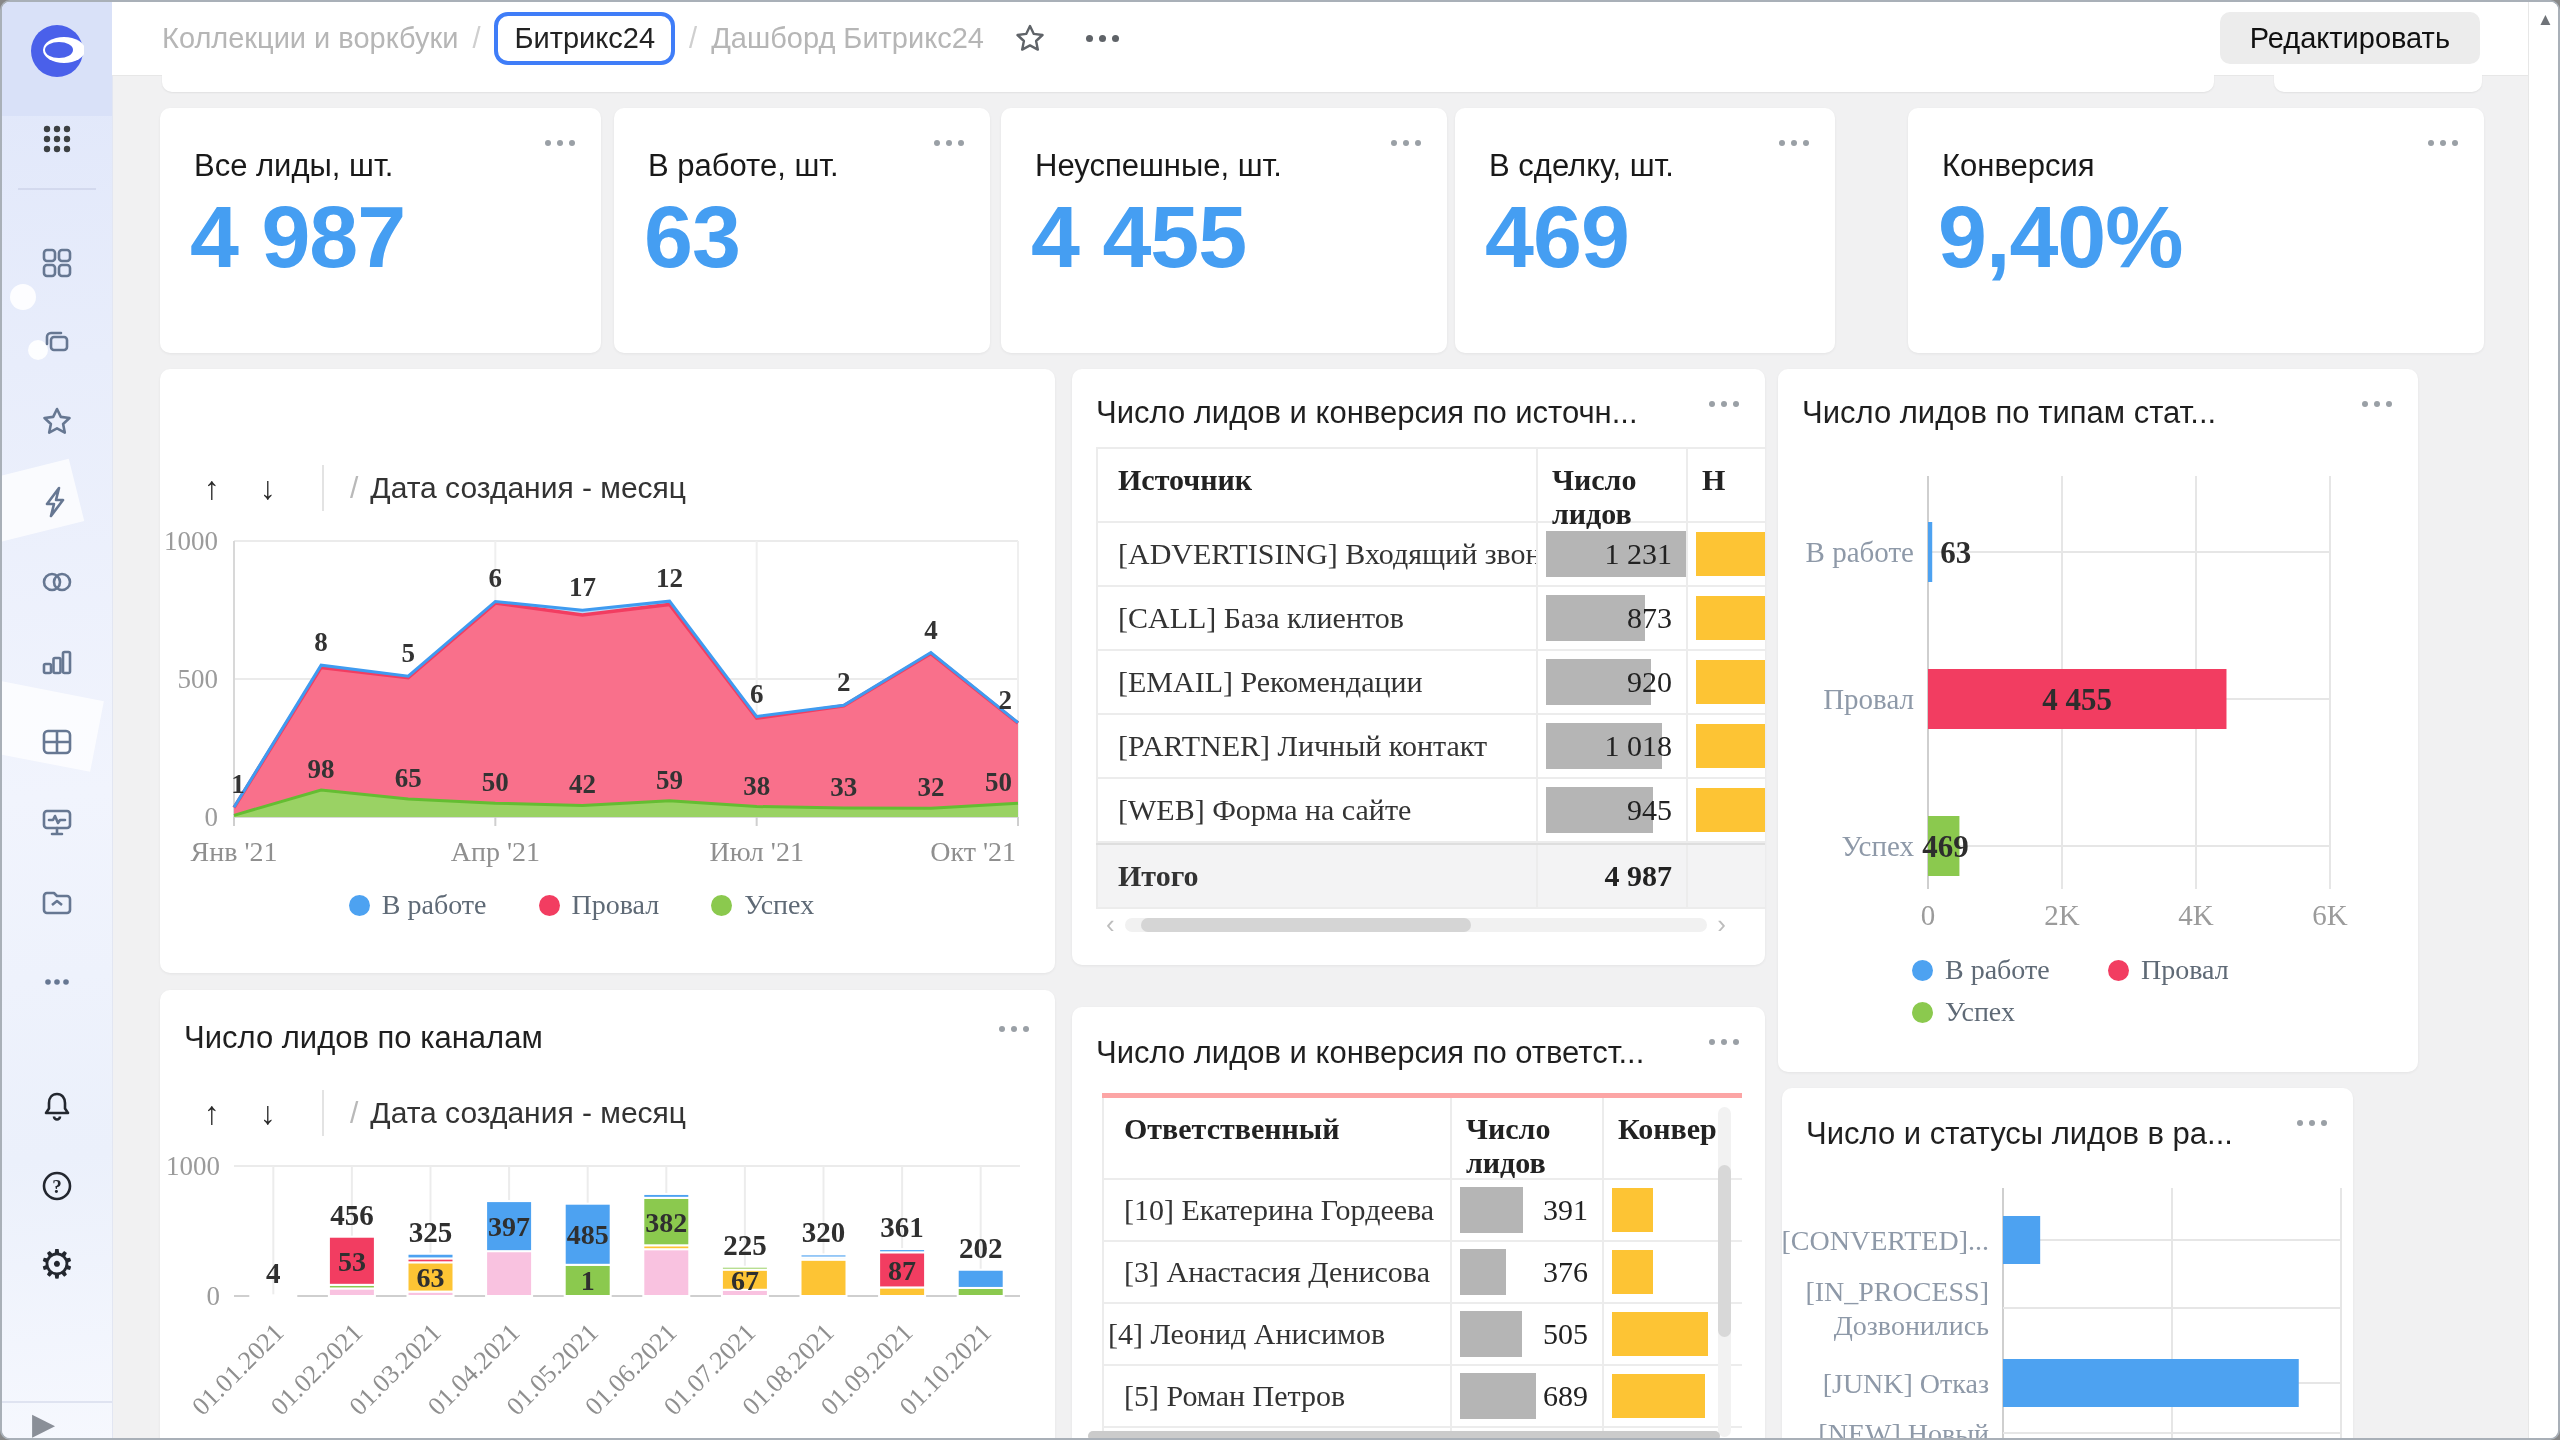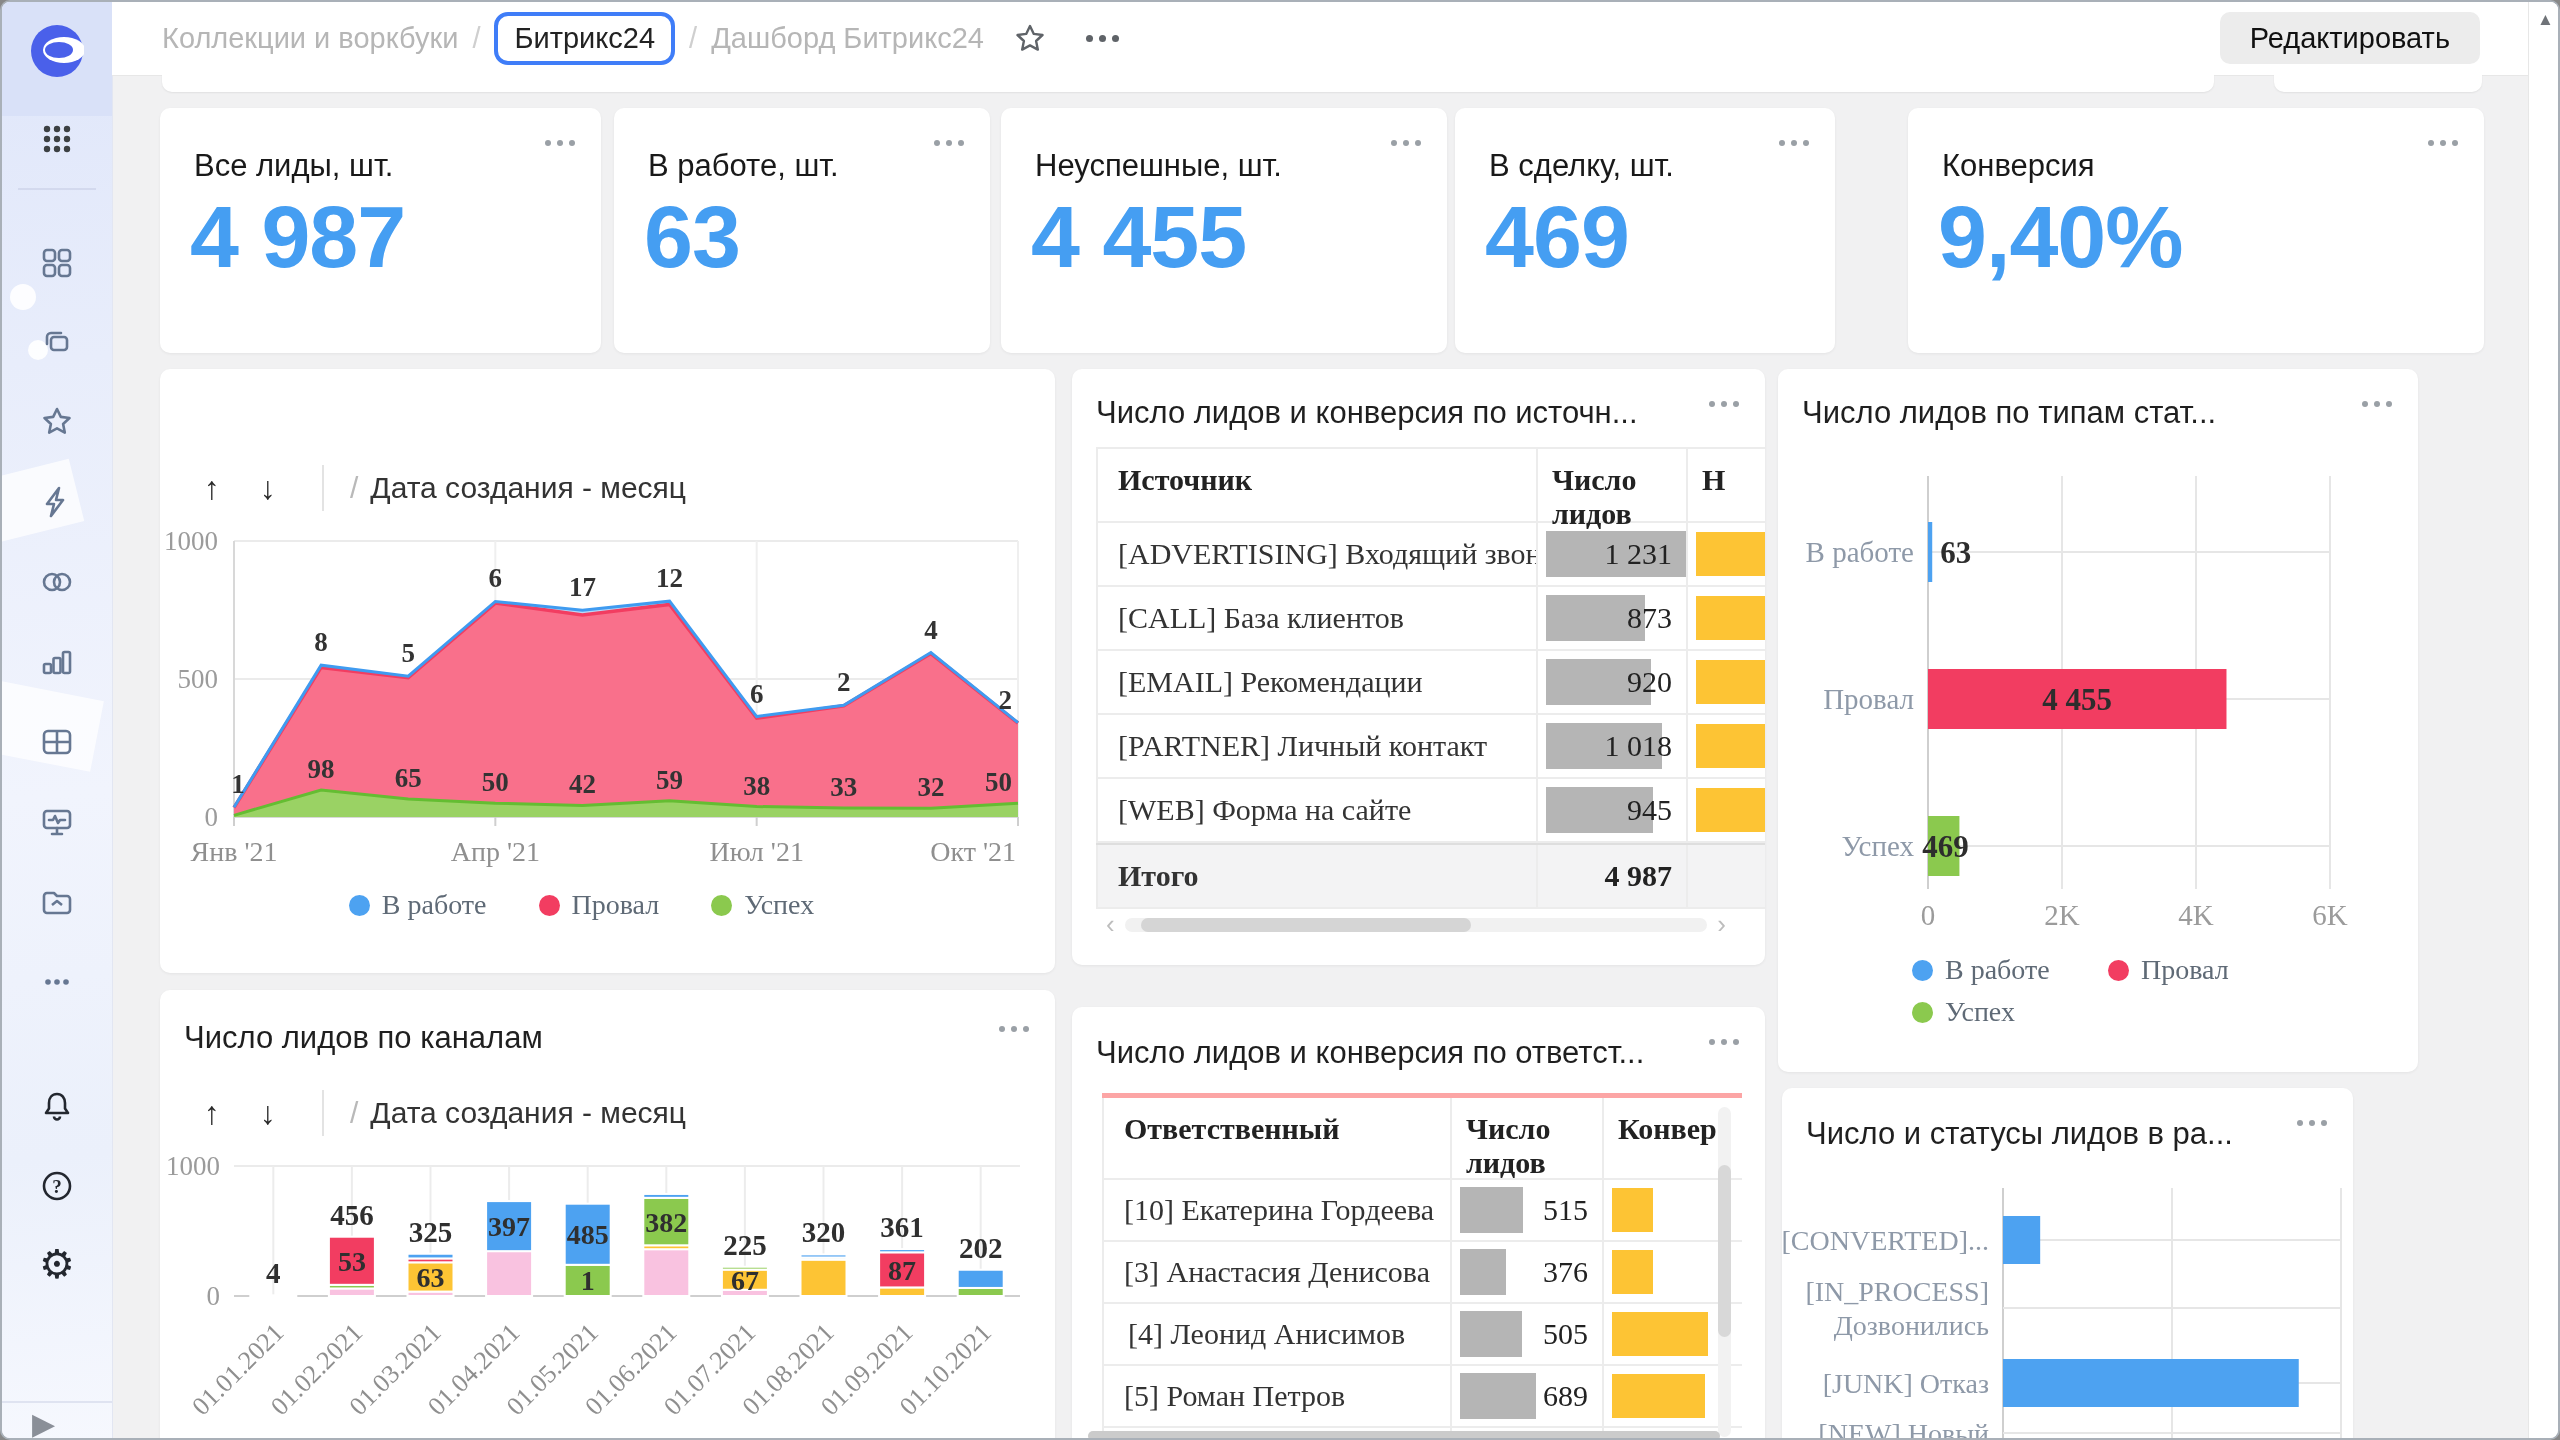--- a/index.html
+++ b/index.html
@@ -549,38 +549,38 @@
     <div id="owners-table" class="tblwrap" style="left:30px;top:86px;width:640px">
         <div class="trow thead" style="border-top:5px solid #fca5a5">
     <div class="tcell first" style="width:348px;height:80px;padding-left:20px">Ответственный</div>
     <div class="tcell" style="width:152px;height:80px;padding-left:14px">Число лидов</div>
     <div class="tcell" style="width:108px;height:80px;padding-left:14px">Конвер</div>
         </div>
         <div class="trow">
       <div class="tcell first" style="width:348px;height:60px;padding-left:20px;white-space:nowrap;overflow:hidden">[10] Екатерина Гордеева</div>
       <div class="tcell" style="width:152px;height:60px">
          <span class="graybar" style="top:7px;height:46px;width:63px"></span>
-         <span class="cellnum">515</span>
+         <span class="cellnum">391</span>
           </div>
       <div class="tcell" style="width:108px;height:60px">
          <span class="yellowbar" style="top:8px;height:44px;width:41px"></span>
           </div>
         </div>
         <div class="trow">
       <div class="tcell first" style="width:348px;height:60px;padding-left:20px;white-space:nowrap;overflow:hidden">[3] Анастасия Денисова</div>
       <div class="tcell" style="width:152px;height:60px">
          <span class="graybar" style="top:7px;height:46px;width:46px"></span>
          <span class="cellnum">376</span>
           </div>
       <div class="tcell" style="width:108px;height:60px">
          <span class="yellowbar" style="top:8px;height:44px;width:41px"></span>
           </div>
         </div>
         <div class="trow">
-      <div class="tcell first" style="width:348px;height:60px;padding-left:24px;white-space:nowrap;overflow:hidden">[4] Леонид Анисимов</div>
+      <div class="tcell first" style="width:348px;height:60px;padding-left:4px;white-space:nowrap;overflow:hidden">[4] Леонид Анисимов</div>
       <div class="tcell" style="width:152px;height:60px">
          <span class="graybar" style="top:7px;height:46px;width:62px"></span>
          <span class="cellnum">505</span>
           </div>
       <div class="tcell" style="width:108px;height:60px">
          <span class="yellowbar" style="top:8px;height:44px;width:96px"></span>
           </div>
         </div>
         <div class="trow">
       <div class="tcell first" style="width:348px;height:60px;padding-left:20px;white-space:nowrap;overflow:hidden">[5] Роман Петров</div>

